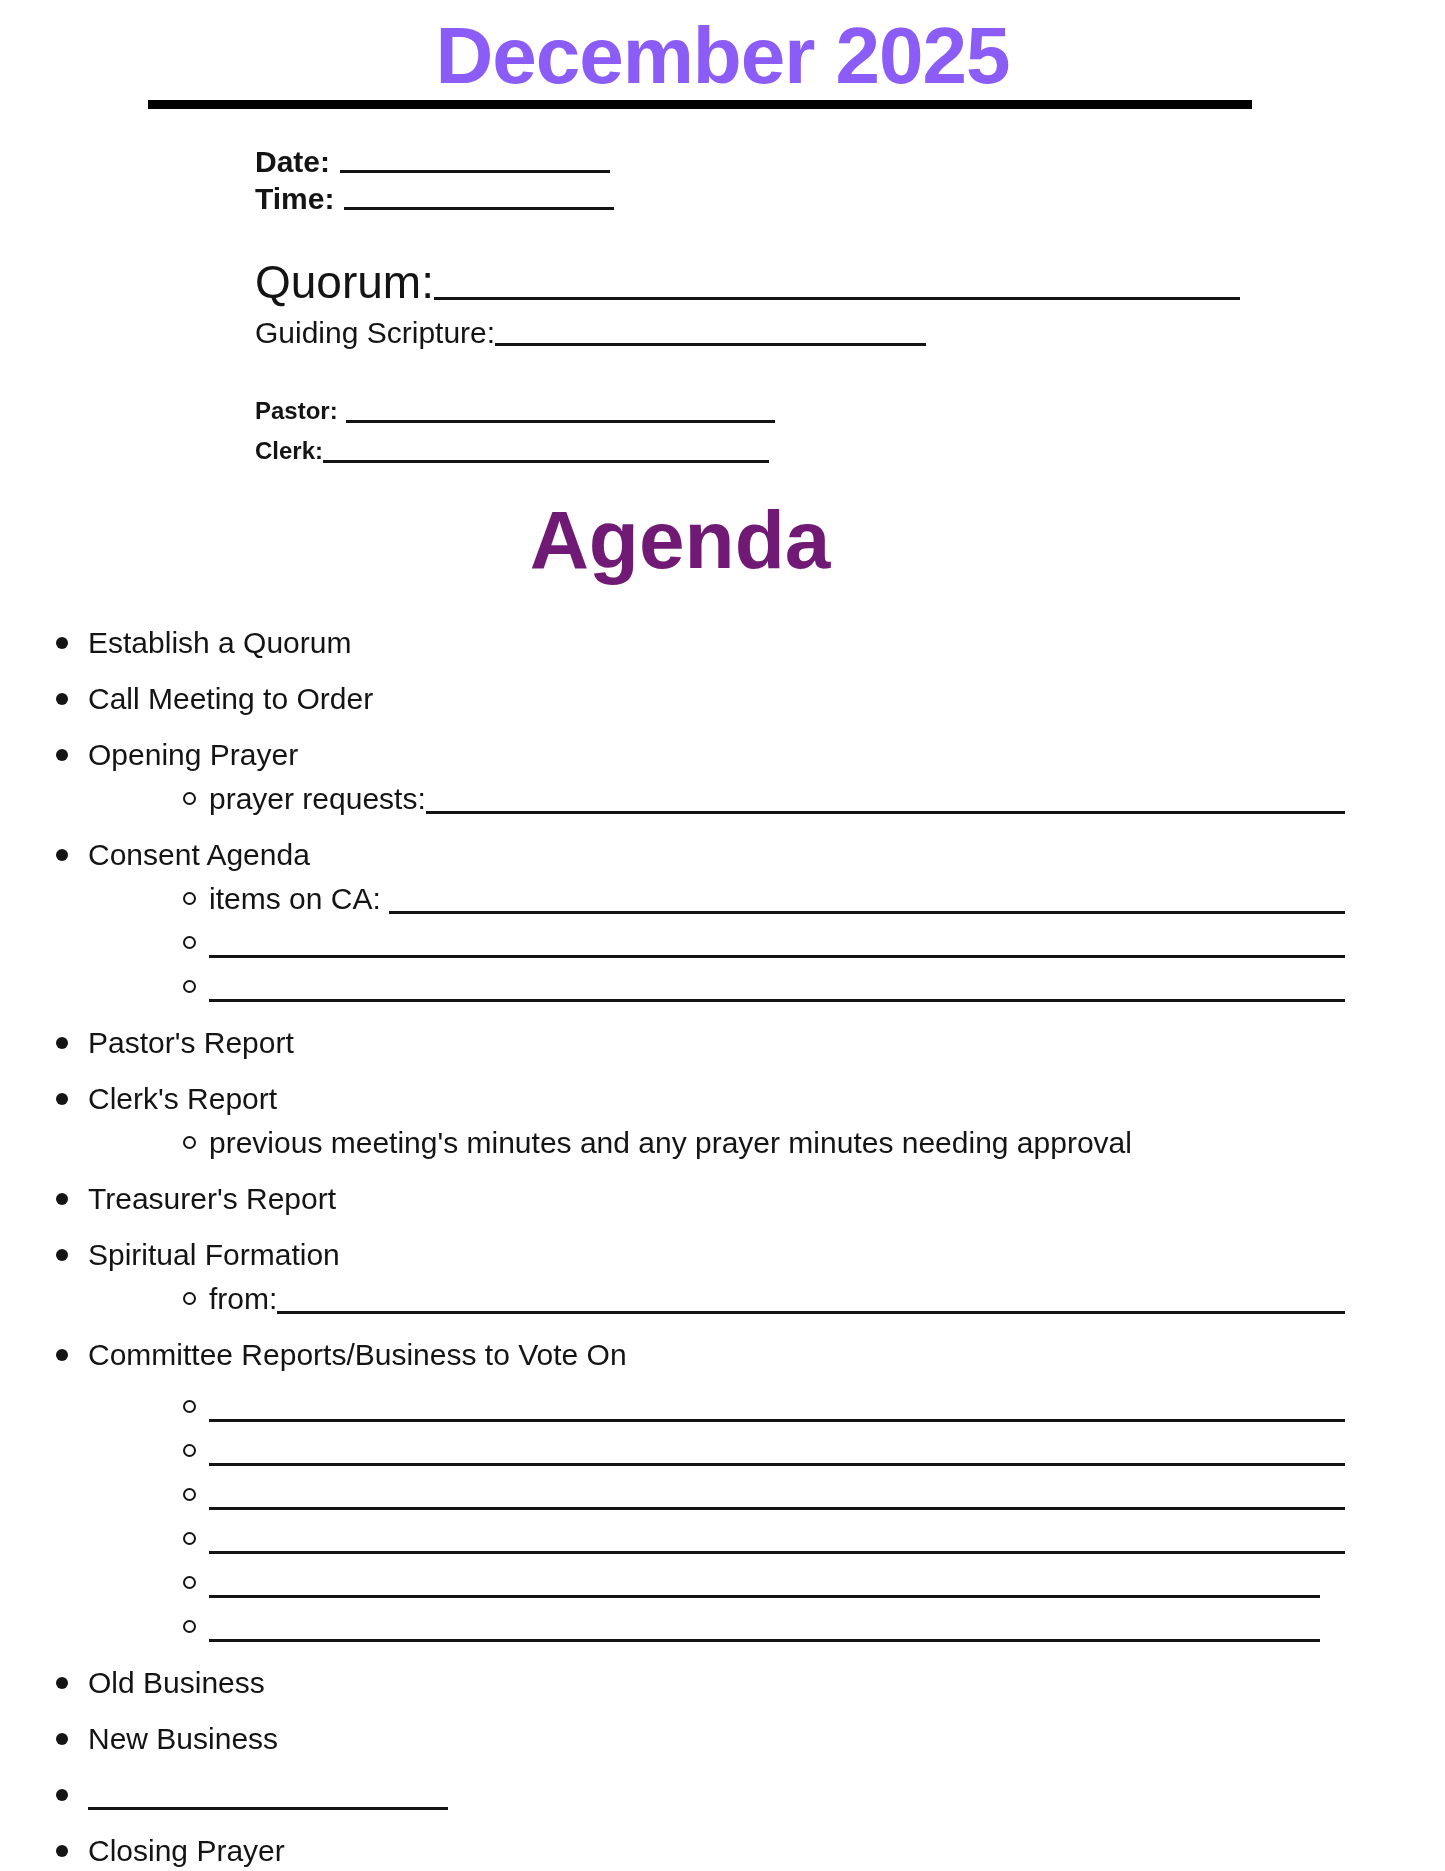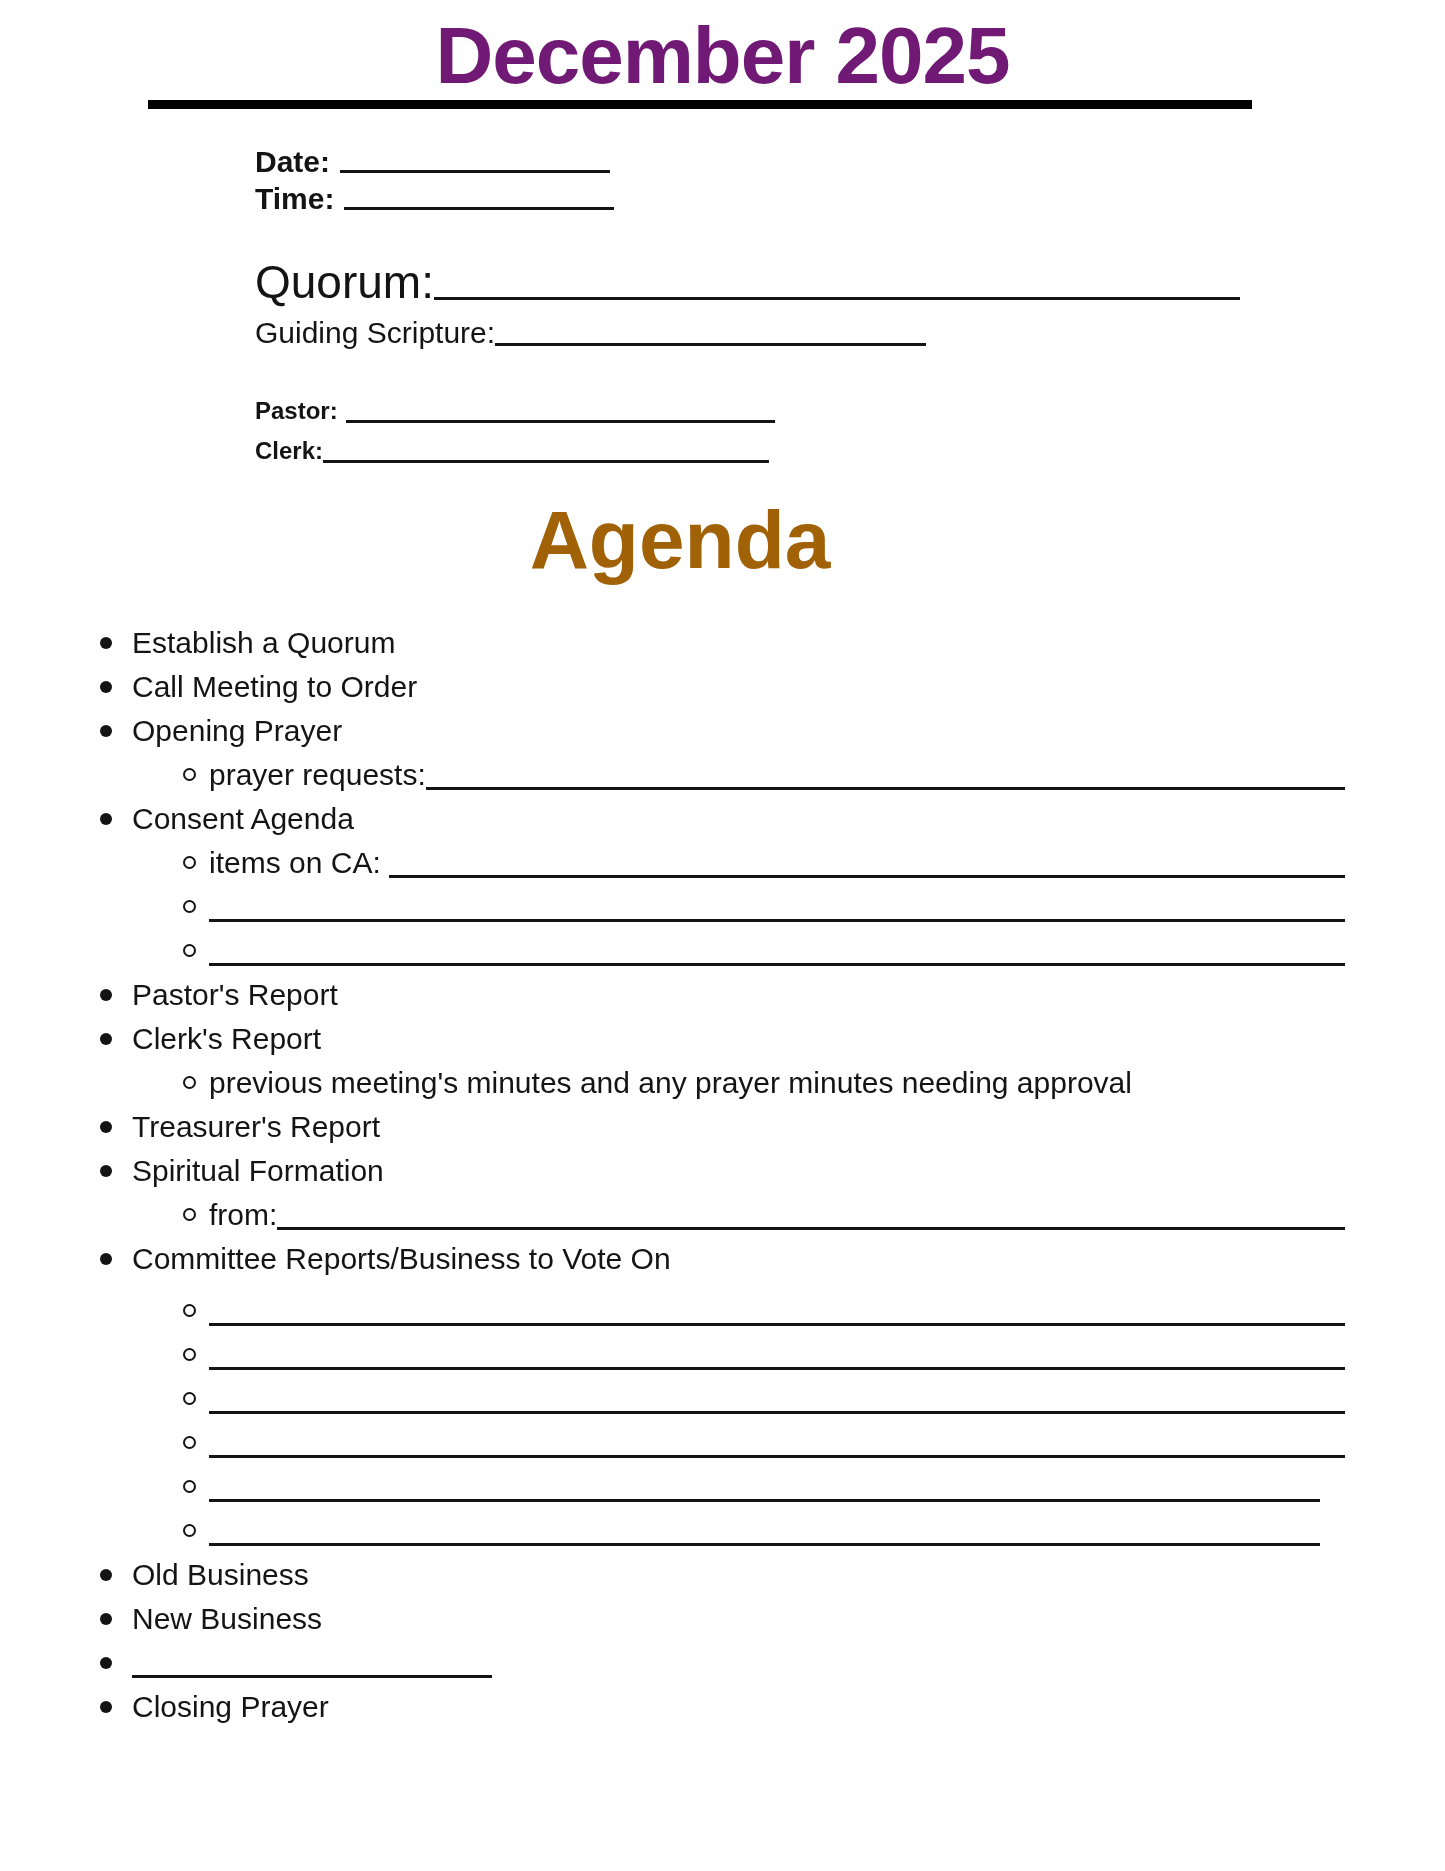--- a/index.html
+++ b/index.html
@@ -13,21 +13,21 @@
     overflow:hidden;
   }
   
   .doc-title {
     margin-top:14px;
     font-size:80px;
     font-weight:700;
     line-height:1.05;
     text-align:center;
     letter-spacing:-1px;
-    color:#701a75;
+    color:#8b5cf6;
   }
   .title-rule {
     height:9px;
     background:#000000;
     width:1104px;
     margin:2px 0 0 148px;
   }
   
   .fields { margin:34px 0 0 255px; }
   .frow { display:flex; align-items:flex-start; }
@@ -45,27 +45,27 @@
   .frow.clerk { width:514px; }
   .frow.clerk .fill { height:32px; flex:1; }
   
   .agenda-heading {
     margin-top:30px;
     width:1360px;
     text-align:center;
     font-size:82px;
     font-weight:700;
     line-height:0.95;
-    color:#a16207;
+    color:#701a75;
   }
   
   .list { margin-top:42px; padding-right:100px; }
   .row { display:flex; align-items:flex-start; height:44px; font-size:30px; line-height:44px; }
   .row .txt { white-space:pre; }
-  .row.l1 { padding-left:100px; }
+  .row.l1 { padding-left:56px;margin-top:12px; }
   .row.l1 .marker {
     flex:none; width:12px; height:12px; border-radius:50%;
     background:#141414; margin:16px 20px 0 0;
   }
   .row.l2 { padding-left:183px; }
   .row.l2 .marker {
     flex:none; width:13px; height:13px; border-radius:50%;
     border:2.5px solid #141414; background:transparent; margin:15px 13px 0 0;
   }
   .row .fill { flex:1; height:37px; }

